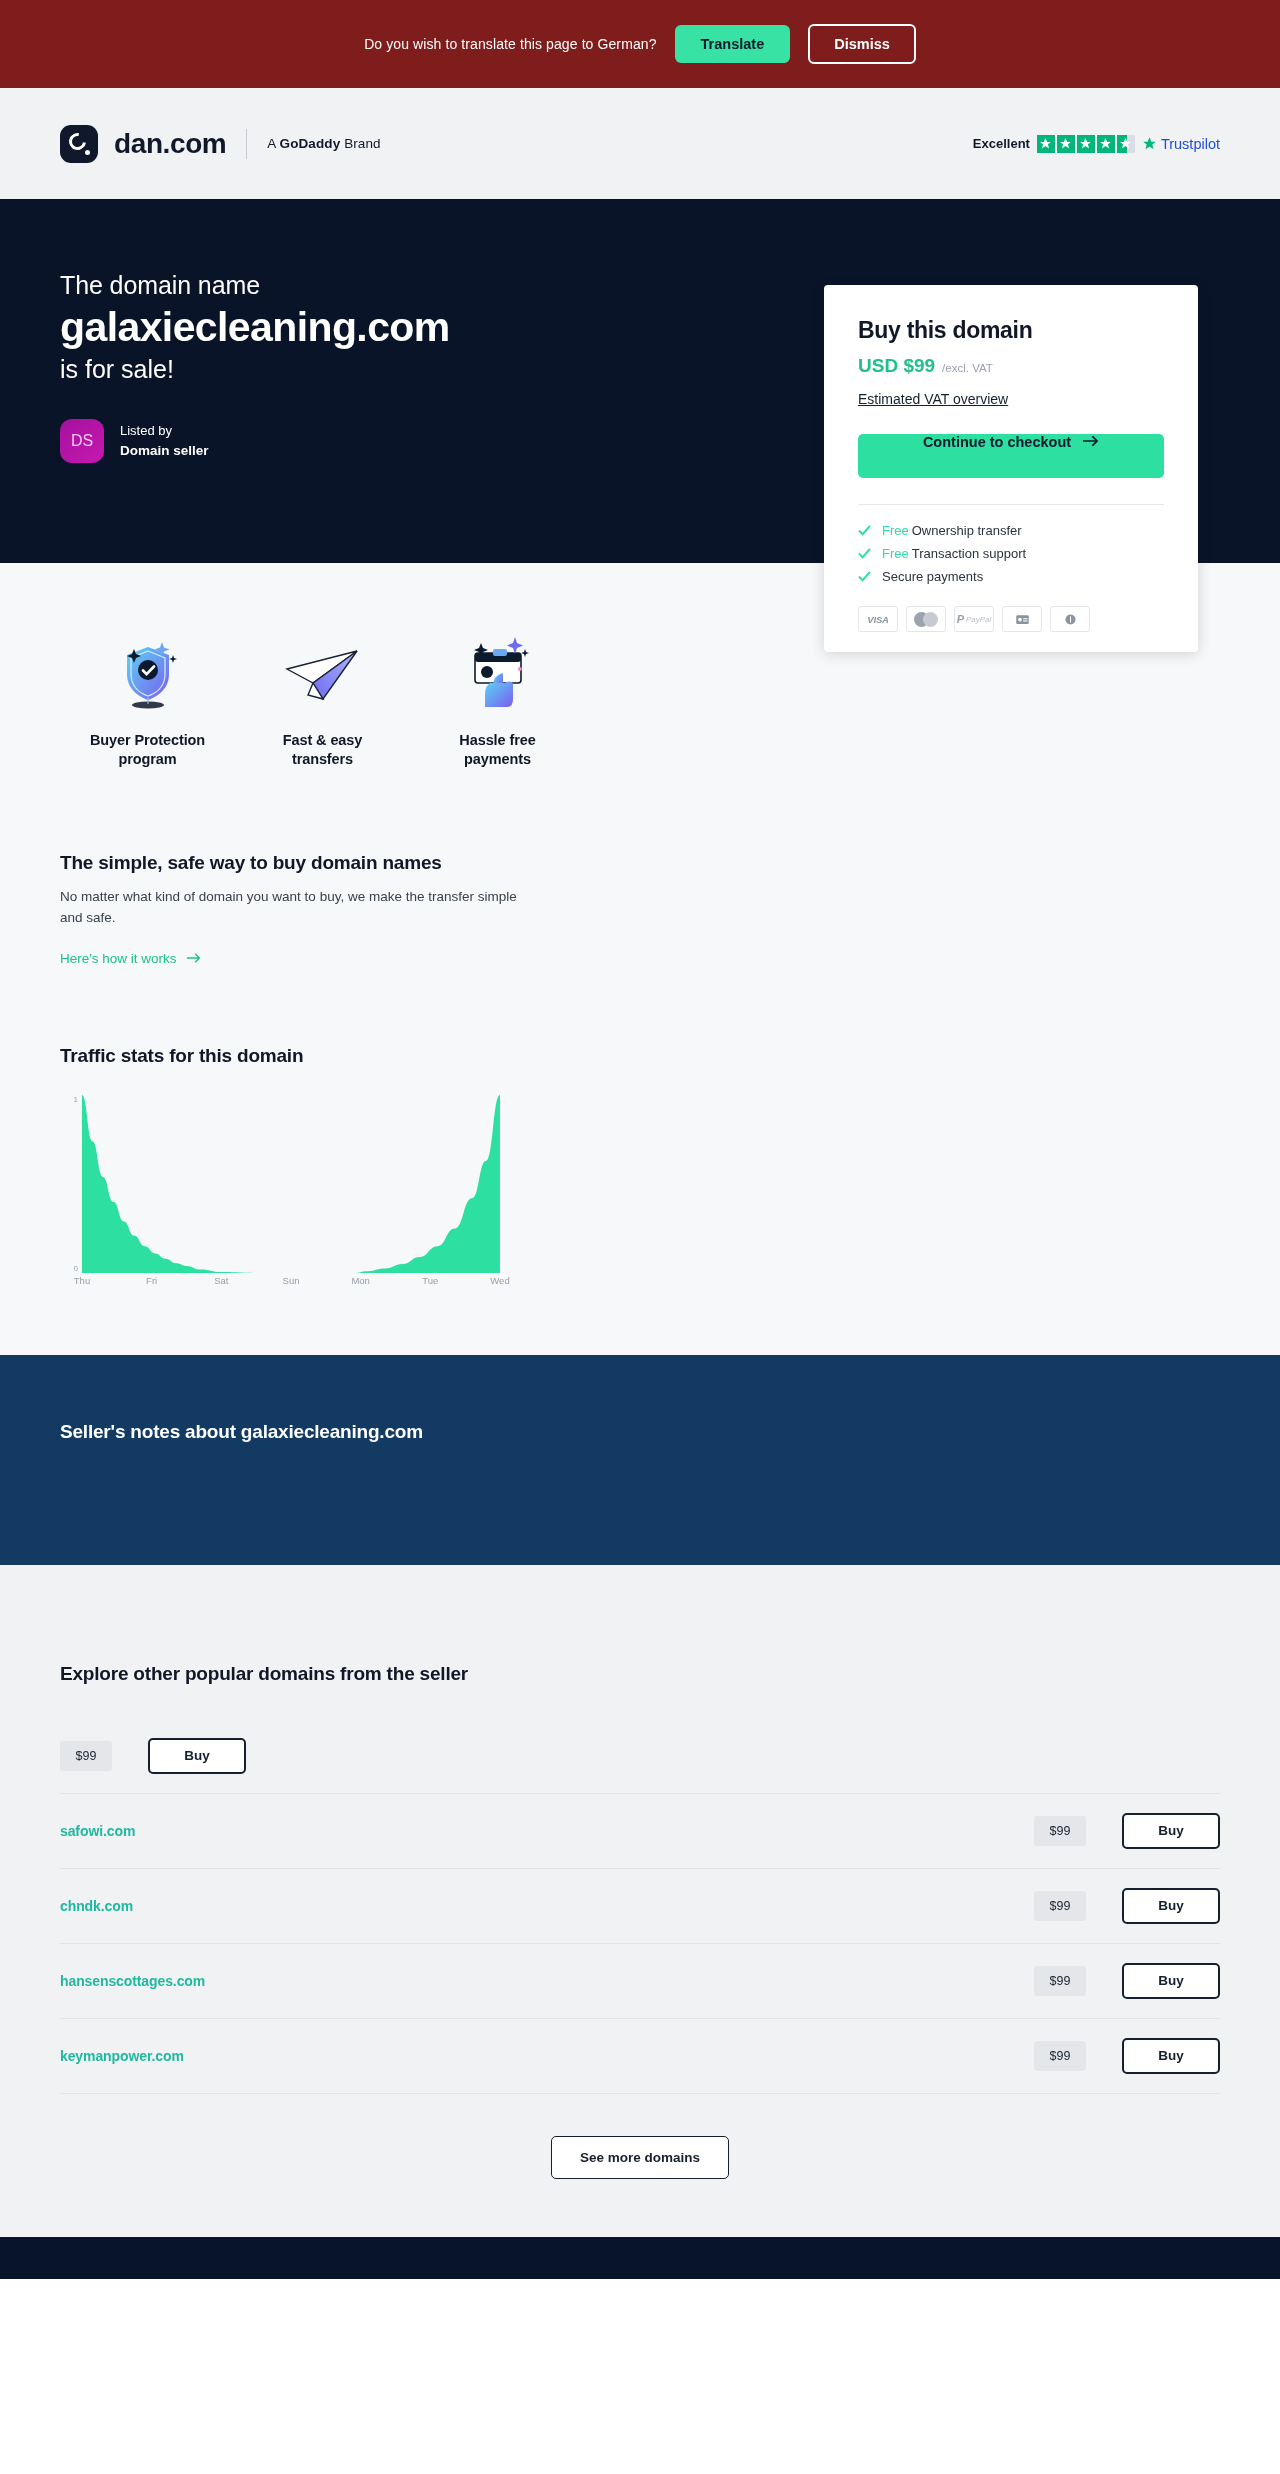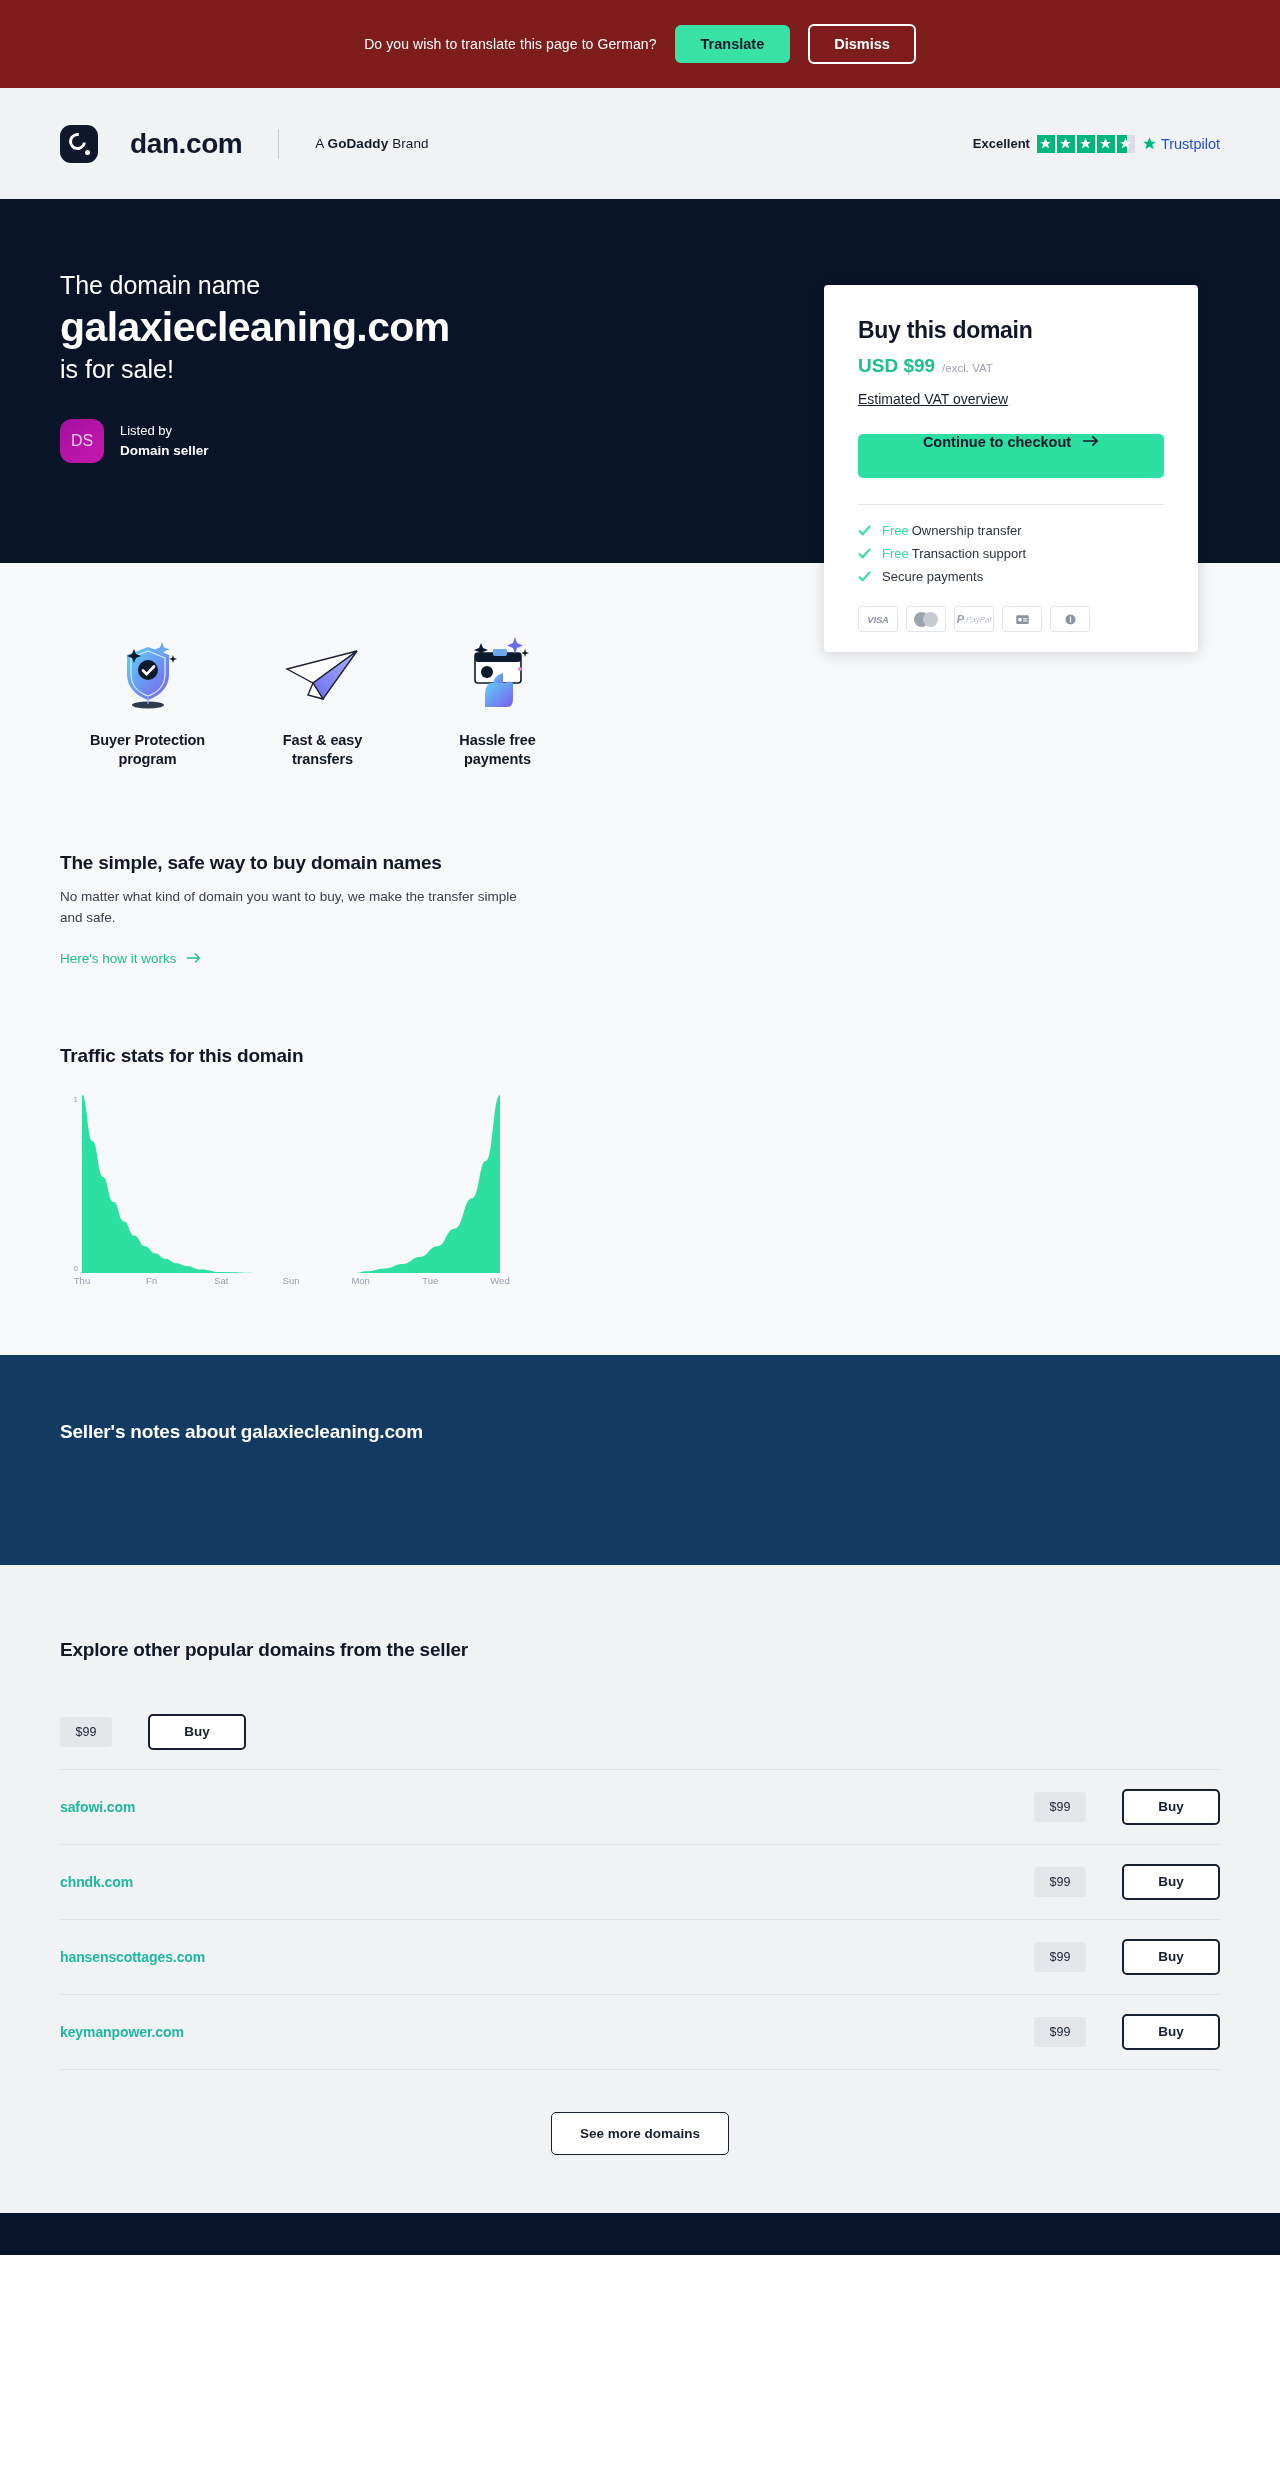--- a/index.html
+++ b/index.html
@@ -50,21 +50,21 @@
 
   
   .site-header {
     height: 111px;
     background: #f1f2f4;
     display: flex;
     align-items: center;
     justify-content: space-between;
     padding: 0 60px;
   }
-  .brand { display: flex; align-items: center; gap: 32px; }
+  .brand { display: flex; align-items: center; gap: 16px; }
   .brand-mark {
     width: 38px; height: 38px;
     background: #10192b;
     border-radius: 11px;
     position: relative;
     flex: none;
   }
   .brand-mark .ring {
     position: absolute; left: 9px; top: 8px;
     width: 17px; height: 17px;
@@ -216,21 +216,21 @@
   .chart-x span {
     position: absolute; font-size: 9.5px; color: #98a0ab; transform: translateX(-50%);
   }
 
   
   .notes { background: #123a63; padding: 66px 60px; height: 210px; }
   .notes h2 { font-size: 19px; font-weight: bold; color: #ffffff; letter-spacing: -.2px; }
   .notes p { margin-top: 14px; font-size: 13.5px; color: #e4eaf1; font-weight: 300; }
 
   
-  .explore { background: #f1f2f4; padding: 74px 60px 58px; }
+  .explore { background: #f1f2f4; padding: 98px 60px 58px; }
   .explore h2 { font-size: 19px; font-weight: bold; color: #101828; letter-spacing: -.2px; }
   .dlist { margin-top: 34px; }
   .drow {
     display: flex; align-items: center;
     border-bottom: 1px solid #e2e4e8;
     padding: 19px 0;
   }
   .dname { flex: 1; font-size: 14px; font-weight: bold; color: #1fb9a0; cursor: pointer; letter-spacing: -.1px; }
   .dprice {
     width: 52px; height: 30px; background: #e4e6ea; border-radius: 3px;

